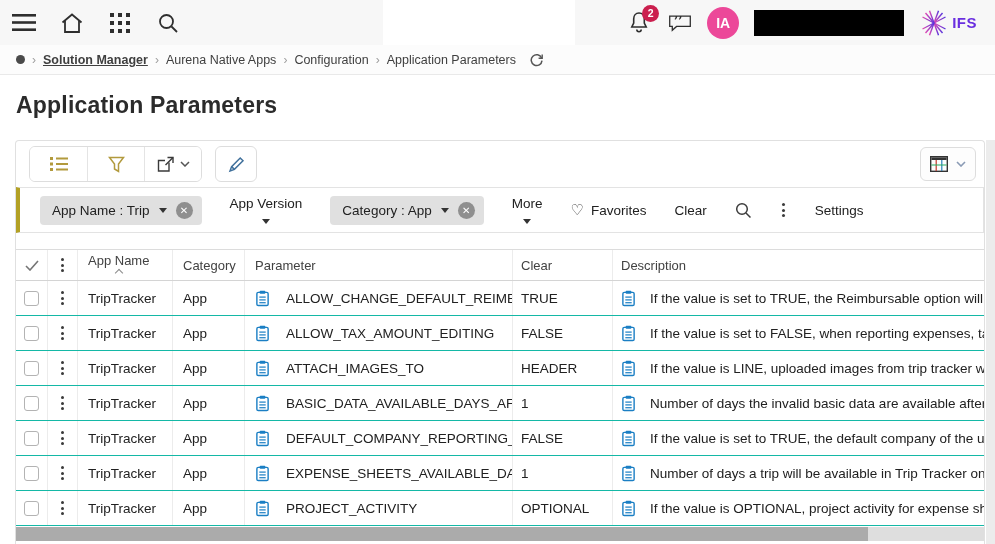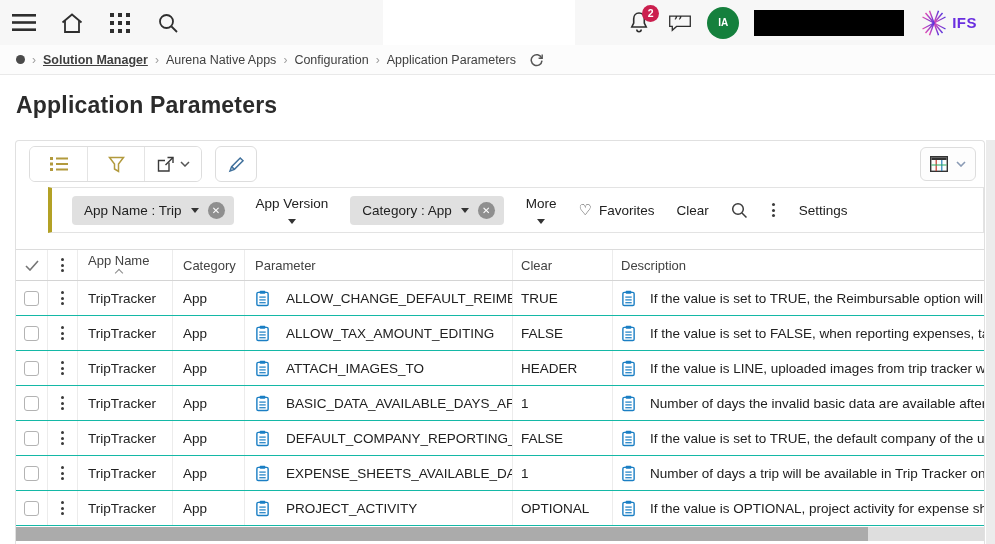--- a/index.html
+++ b/index.html
@@ -8,21 +8,21 @@
 
   
   .topbar { position:relative; height:45px; background:#f7f7f7; display:flex; align-items:center; }
   .tb-left { display:flex; align-items:center; gap:24px; padding-left:12px; }
   .tb-icon { width:24px; height:24px; display:flex; align-items:center; justify-content:center; cursor:pointer; }
   .tb-blank { position:absolute; left:383px; top:0; width:192px; height:45px; background:#fff; }
   .tb-right { position:absolute; right:18px; top:0; height:45px; display:flex; align-items:center; gap:15px; }
   .bell-wrap { position:relative; width:26px; height:26px; }
   .badge { position:absolute; top:-5px; right:-6px; min-width:17px; height:17px; border-radius:50%;
     background:#cb1f4e; color:#fff; font-size:10.5px; font-weight:700; display:flex; align-items:center; justify-content:center; }
-  .avatar { width:32px; height:32px; border-radius:50%; background:#15803d; color:#fff; font-size:10px; font-weight:700;
+  .avatar { width:32px; height:32px; border-radius:50%; background:#ec4899; color:#fff; font-size:14px; font-weight:700;
     display:flex; align-items:center; justify-content:center; }
   .redacted { width:150px; height:26px; background:#000; }
   .logo { display:flex; align-items:center; gap:3px; }
   .logo-text { font-size:15px; font-weight:800; color:#6a2fe0; letter-spacing:0.5px; }
 
   
   .breadcrumbbar { height:30px; background:#fcfcfc; border-bottom:1px solid #e9e9e9;
     display:flex; align-items:center; gap:7px; padding-left:16px; font-size:12.5px; color:#3f3f3f; }
   .dot { width:9px; height:9px; border-radius:50%; background:#4a4a4a; }
   .sep { color:#9e9e9e; font-size:12px; }
@@ -42,21 +42,21 @@
   .btn-group { display:flex; border:1px solid #ddd; border-radius:6px; height:36px; overflow:hidden; background:#fff; }
   .tbtn { width:57px; display:flex; align-items:center; justify-content:center; gap:6px; cursor:pointer; background:#fff; border:none; }
   .tbtn + .tbtn { border-left:1px solid #e4e4e4; }
   .btn-single { margin-left:13px; width:42px; height:36px; border:1px solid #ddd; border-radius:6px; background:#fff;
     display:flex; align-items:center; justify-content:center; cursor:pointer; }
   .view-btn { margin-left:auto; margin-right:8px; width:56px; height:34px; border:1px solid #ddd; border-radius:6px; background:#fdfdfd;
     display:flex; align-items:center; justify-content:center; gap:8px; cursor:pointer; }
 
   
   .filterbar { height:46px; border:1px solid #e3e3e3; border-left:4px solid #b3a125;
-    display:flex; align-items:center; gap:22px; padding-left:20px; font-size:13.5px; color:#212121;margin-left:32px; }
+    display:flex; align-items:center; gap:28px; padding-left:20px; font-size:13.5px; color:#212121; }
   .chip { background:#e0e0e0; border-radius:4px; height:29px; display:flex; align-items:center; gap:9px; padding:0 9px 0 12px; cursor:pointer; }
   .caret-down { width:0; height:0; border-left:4.5px solid transparent; border-right:4.5px solid transparent; border-top:5px solid #333; }
   .chip-x { width:17px; height:17px; border-radius:50%; background:#8f8f8f; color:#fff; font-size:10px;
     display:flex; align-items:center; justify-content:center; cursor:pointer; }
   .dd-plain { display:flex; align-items:center; gap:8px; cursor:pointer;flex-direction:column; }
   .link-item { display:flex; align-items:center; gap:7px; cursor:pointer; }
   .heart { font-size:15px; color:#3c3c3c; }
   .mini-kebab { display:flex; flex-direction:column; gap:2.5px; cursor:pointer; padding:2px; }
   .mini-kebab i { width:3px; height:3px; border-radius:50%; background:#3c3c3c; }
 

